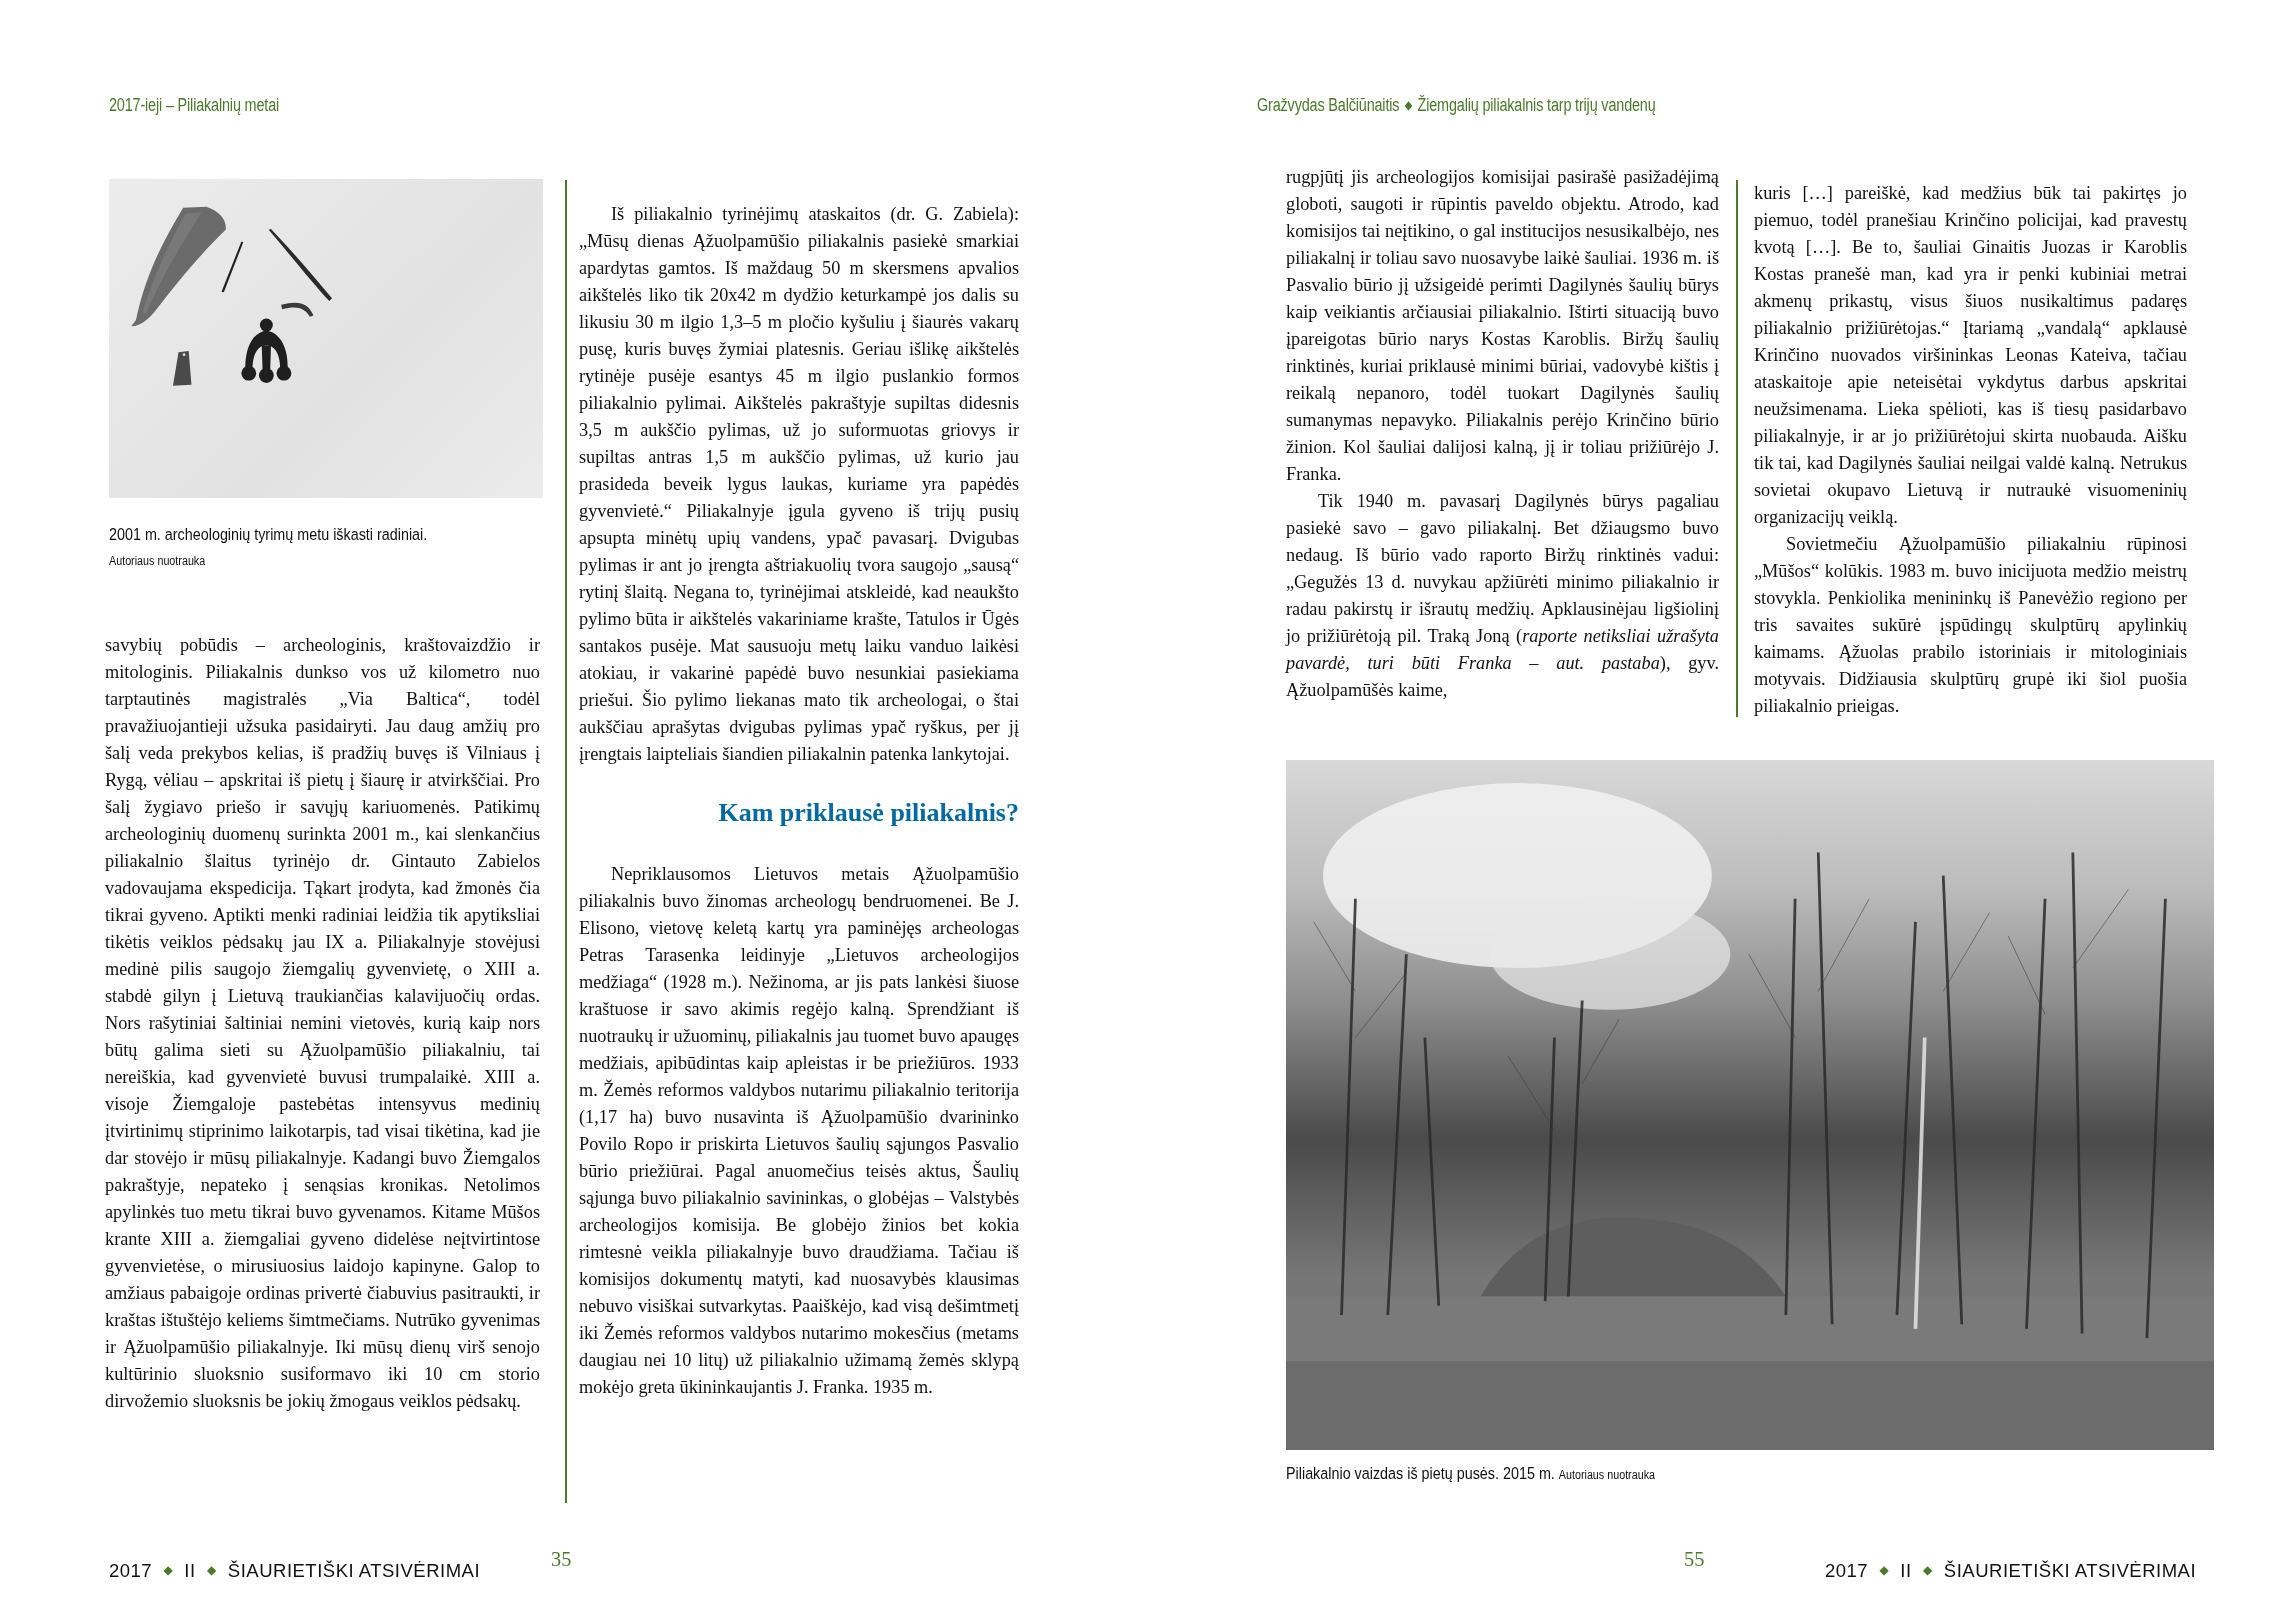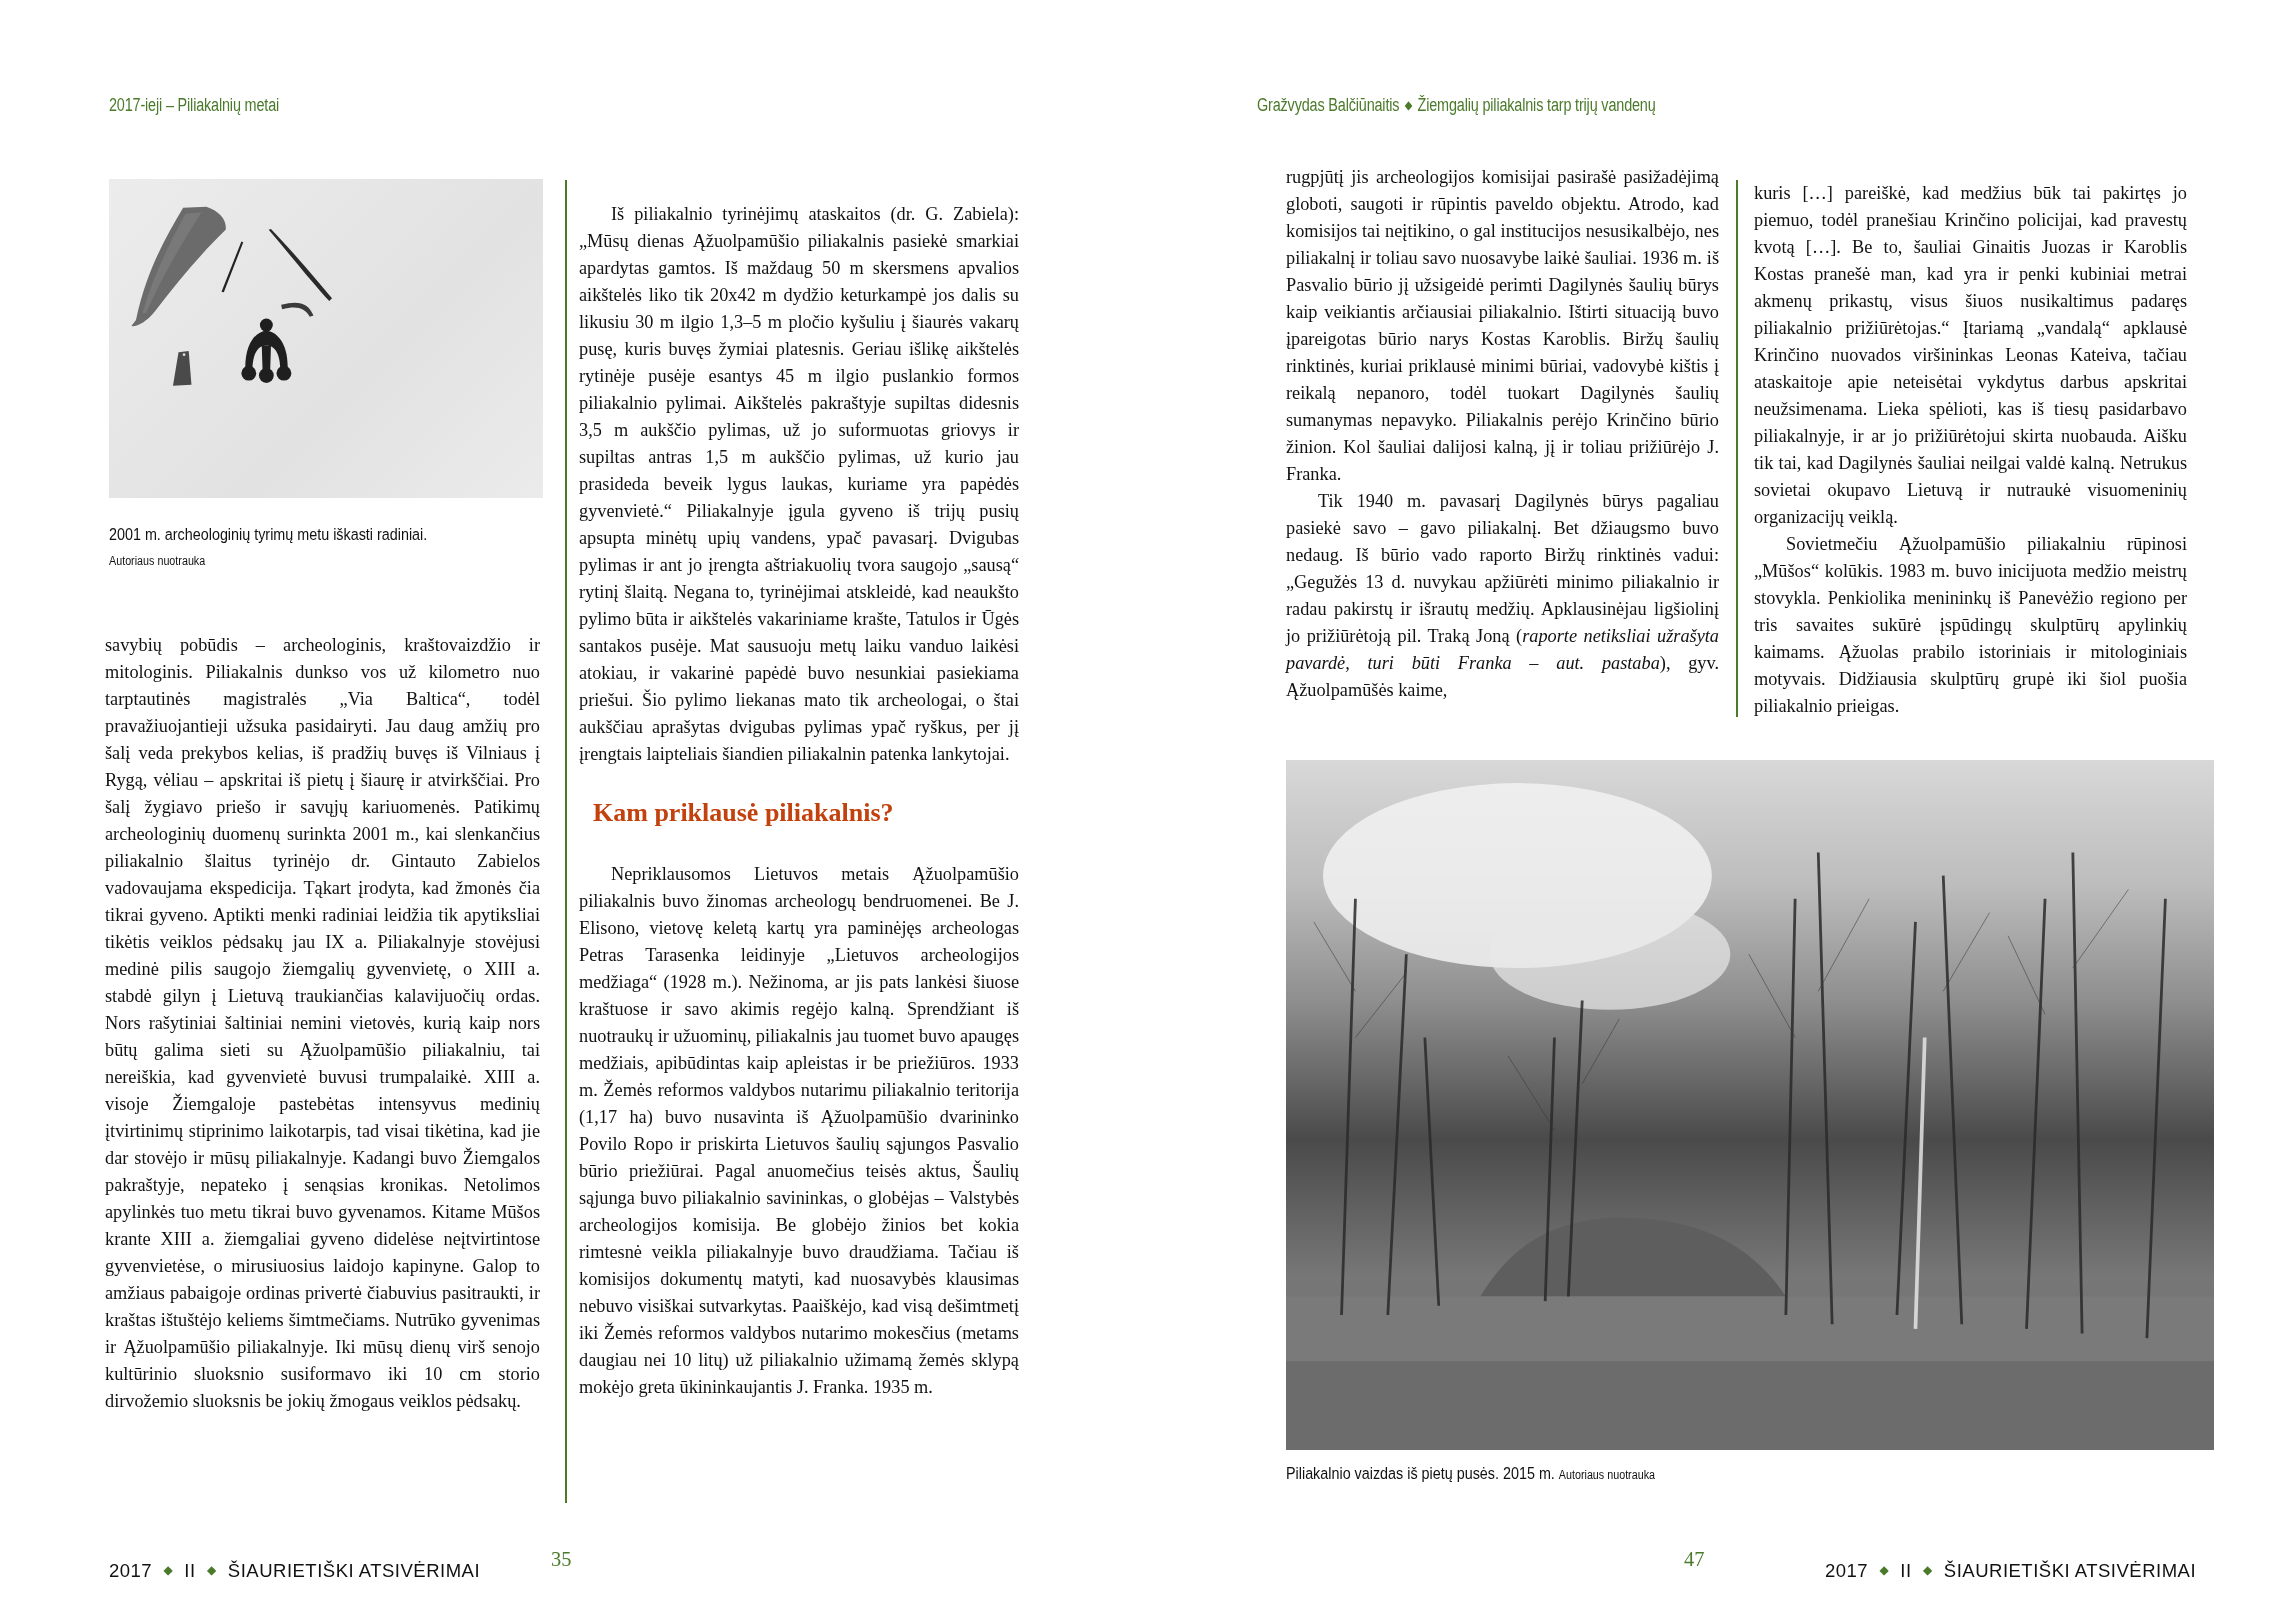--- a/index.html
+++ b/index.html
@@ -30,22 +30,22 @@
   .col3 { left: 1286px; top: 164px; width: 433px; }
   .col4 { left: 1754px; top: 180px; width: 433px; }
 
   .col-rule {
     position: absolute; width: 1.9px; background: #4a7a2a;
   }
   .rule-left { left: 565px; top: 180px; height: 1323px; }
   .rule-right { left: 1736px; top: 180px; height: 537px; }
 
   .section-heading {
-    font-size: 26px; line-height: 32px; color: #c2410c;
-    margin: 29px 0 32px 14px; text-align: left;
+    font-size: 26px; line-height: 32px; color: #0369a1;
+    margin: 29px 0 32px 14px; text-align: right;
   }
 
   .photo {
     position: absolute; overflow: hidden; background: #e6e6e6;
   }
   .photo-artifacts { left: 109px; top: 179px; width: 434px; height: 319px;
     background: linear-gradient(135deg, #ececec 0%, #e2e2e2 60%, #ebebeb 100%); }
   .photo-hill { left: 1286px; top: 760px; width: 928px; height: 690px;
     background: linear-gradient(180deg, #d8d8d8 0%, #bdbdbd 18%, #8e8e8e 35%, #4a4a4a 55%, #5a5a5a 62%, #777 75%, #6a6a6a 100%); }
 
@@ -177,21 +177,21 @@
 
 <div class="footer footer-left">
   <span>2017</span>
   <span class="diamond">◆</span>
   <span>II</span>
   <span class="diamond">◆</span>
   <span>ŠIAURIETIŠKI ATSIVĖRIMAI</span>
 </div>
 <div class="page-num pn-left">35</div>
 
-<div class="page-num pn-right">47</div>
+<div class="page-num pn-right">55</div>
 <div class="footer footer-right">
   <span>2017</span>
   <span class="diamond">◆</span>
   <span>II</span>
   <span class="diamond">◆</span>
   <span>ŠIAURIETIŠKI ATSIVĖRIMAI</span>
 </div>
 
 
 </body></html>

